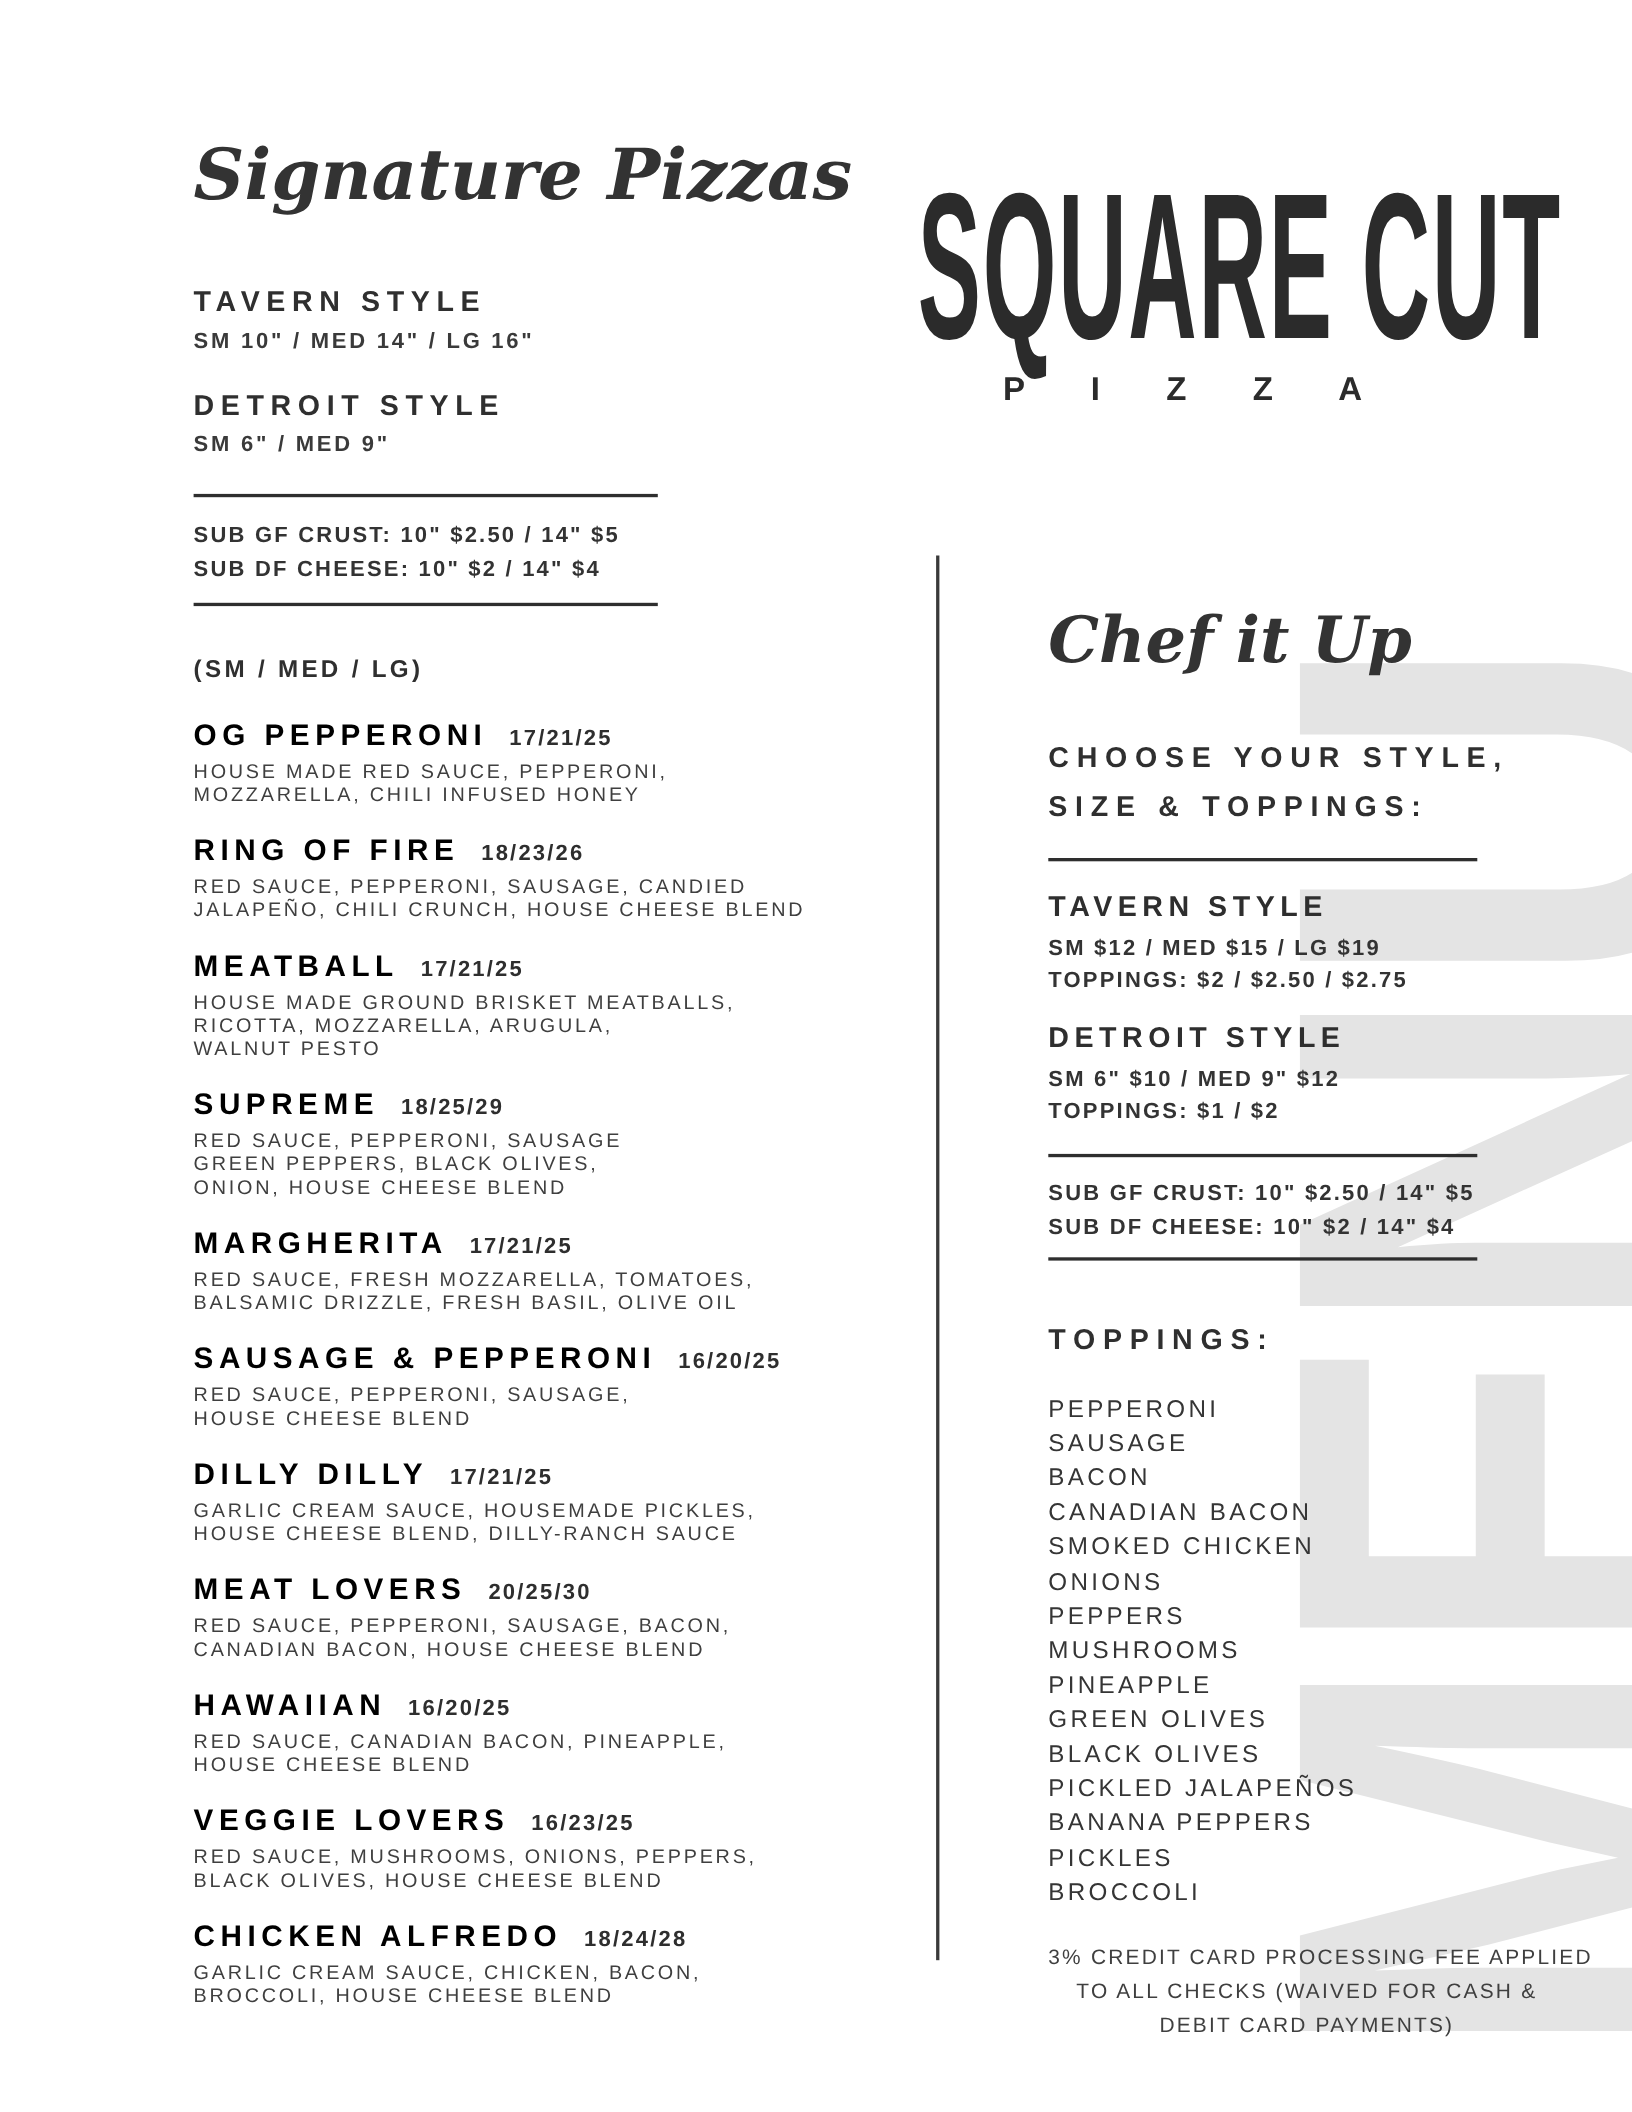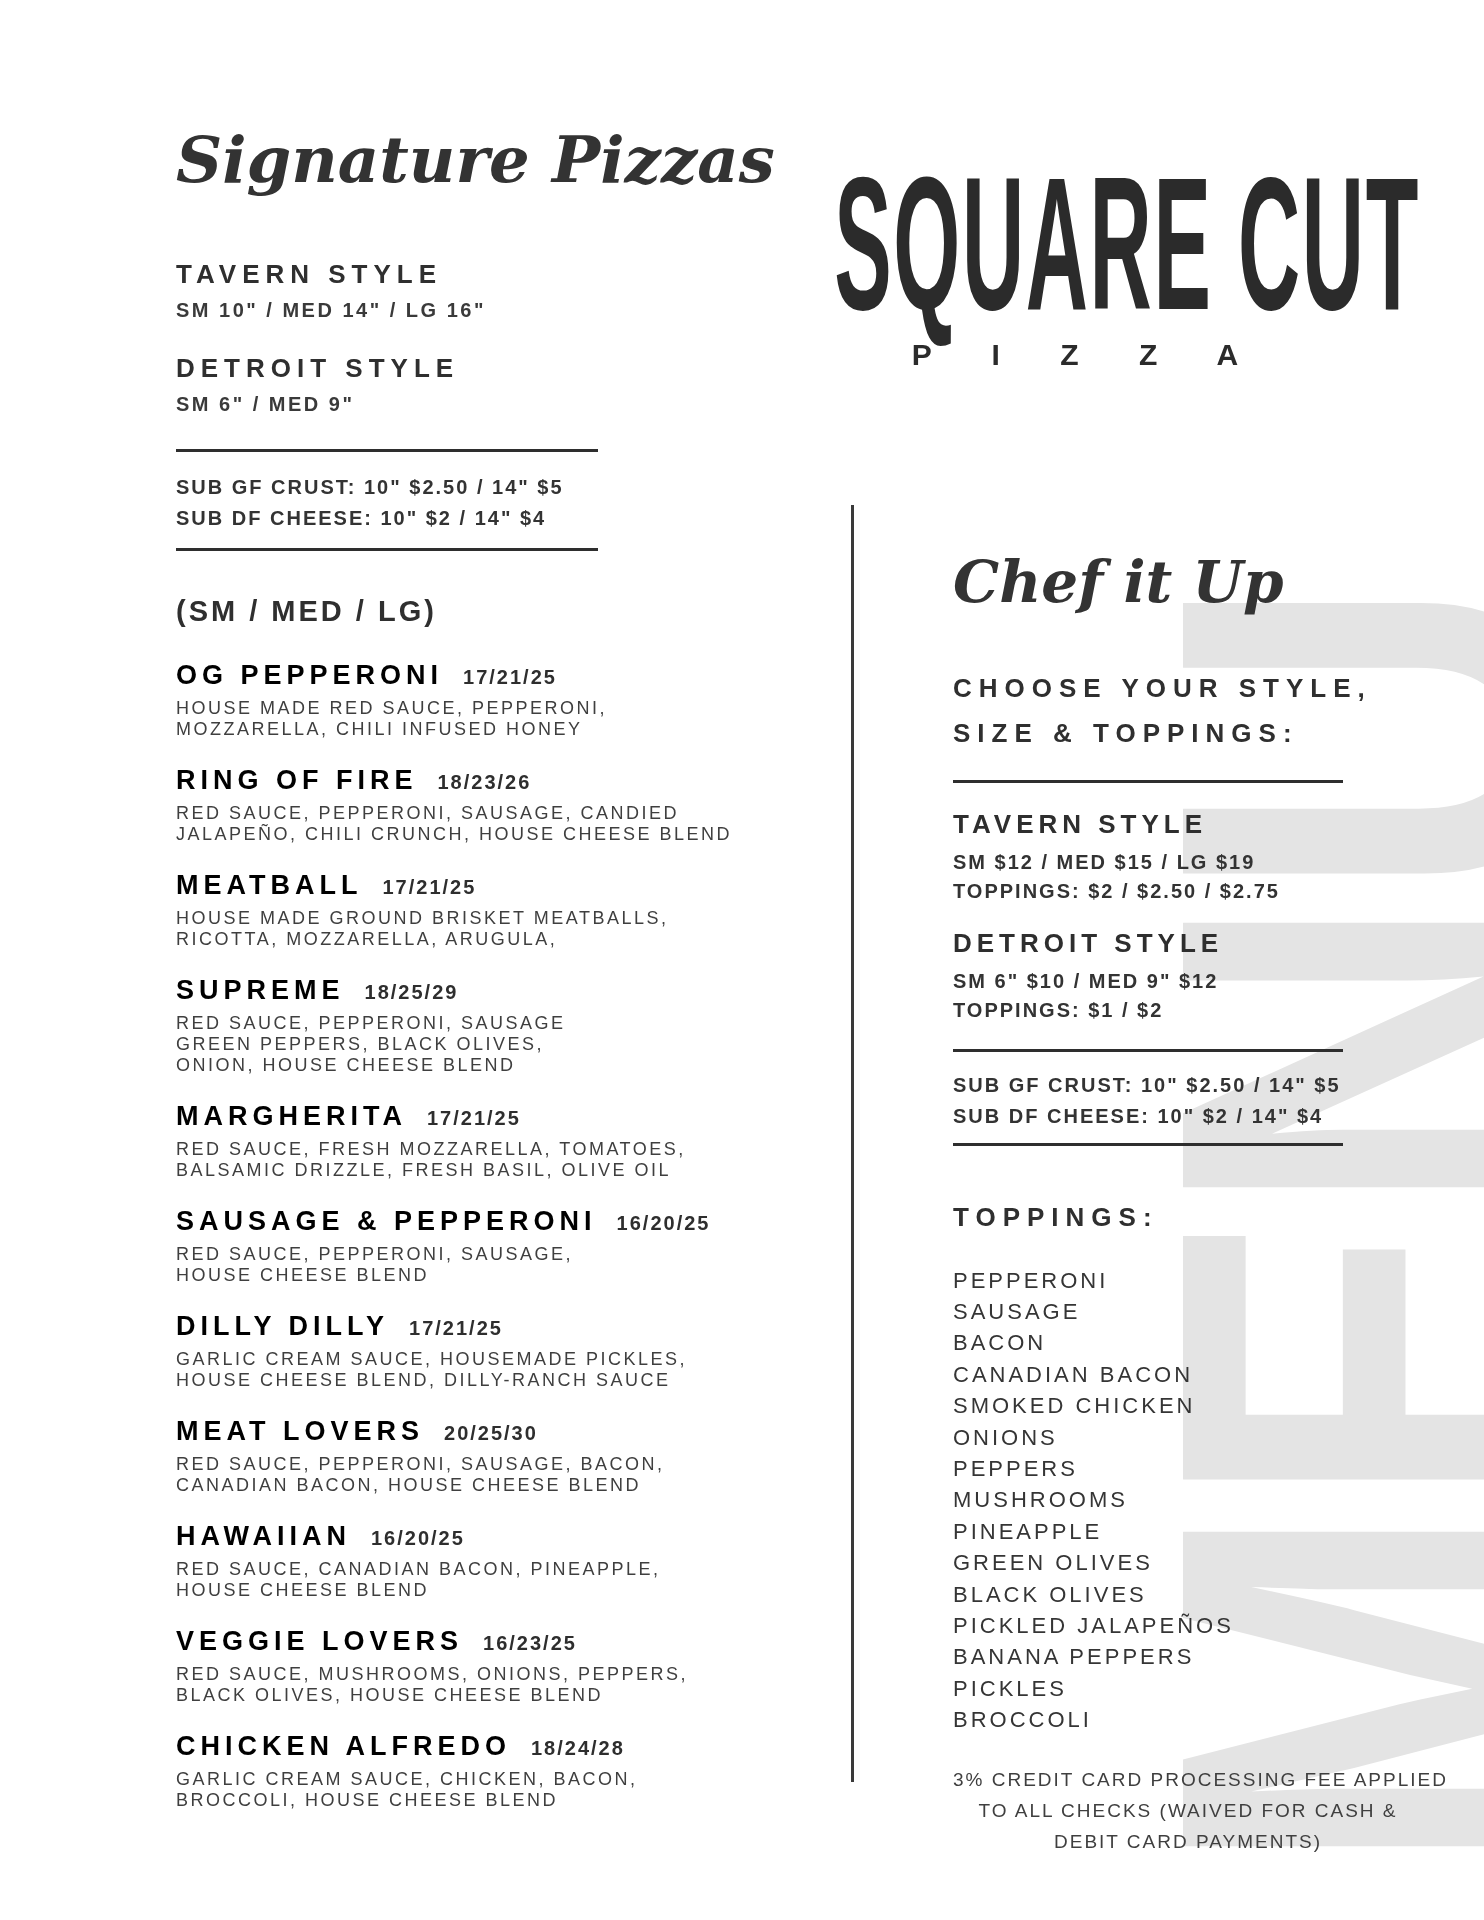--- a/index.html
+++ b/index.html
@@ -25,21 +25,21 @@
   .rule{background:#2e2e2e;height:3px;}
   
   .left-col{position:absolute;left:176px;top:122px;width:620px;z-index:1;}
   .left-col .script-title{font-size:64px;line-height:1.2;margin-bottom:62px;}
   .style-block .style-name{font-size:26px;letter-spacing:6px;line-height:1;margin-bottom:10px;}
   .style-block .style-sizes{font-size:20px;font-weight:bold;letter-spacing:2.5px;color:#3a3a3a;line-height:1.3;}
   .style-block{margin-bottom:32px;}
   .left-rule{width:422px;margin-top:22px;margin-bottom:20px;}
   .left-rule2{width:422px;margin-top:14px;}
   .sub-line{font-size:20px;font-weight:bold;letter-spacing:2px;line-height:31px;color:#333333;white-space:nowrap;}
-  .size-key{font-size:29px;font-weight:bold;letter-spacing:3px;color:#2f2f2f;margin-top:44px;margin-bottom:32px;}
+  .size-key{font-size:22px;font-weight:bold;letter-spacing:3px;color:#2f2f2f;margin-top:44px;margin-bottom:32px;}
   .menu-item{margin-bottom:25px;}
   .item-head{display:flex;align-items:baseline;gap:20px;margin-bottom:7px;}
   .item-name{font-size:27px;font-weight:bold;letter-spacing:5px;color:#000000;white-space:nowrap;}
   .item-price{font-size:20px;font-weight:bold;letter-spacing:2px;color:#2e2e2e;white-space:nowrap;}
   .item-desc div{font-size:18px;letter-spacing:2.5px;line-height:21px;color:#3f3f3f;white-space:nowrap;}
   
   .brand{position:absolute;left:770px;top:136px;width:610px;text-align:center;z-index:1;}
   .brand-name{
     display:inline-block;font-size:105px;font-weight:bold;line-height:1.15;
     letter-spacing:2px;color:#2b2b2b;white-space:nowrap;
@@ -120,20 +120,21 @@
   </div>
 
   <div class="menu-item">
     <div class="item-head">
       <span class="item-name">MEATBALL</span>
       <span class="item-price">17/21/25</span>
     </div>
     <div class="item-desc">
           <div>HOUSE MADE GROUND BRISKET MEATBALLS,</div>
           <div>RICOTTA, MOZZARELLA, ARUGULA,</div>
+          <div>WALNUT PESTO</div>
         </div>
   </div>
 
   <div class="menu-item">
     <div class="item-head">
       <span class="item-name">SUPREME</span>
       <span class="item-price">18/25/29</span>
     </div>
     <div class="item-desc">
           <div>RED SAUCE, PEPPERONI, SAUSAGE</div>

